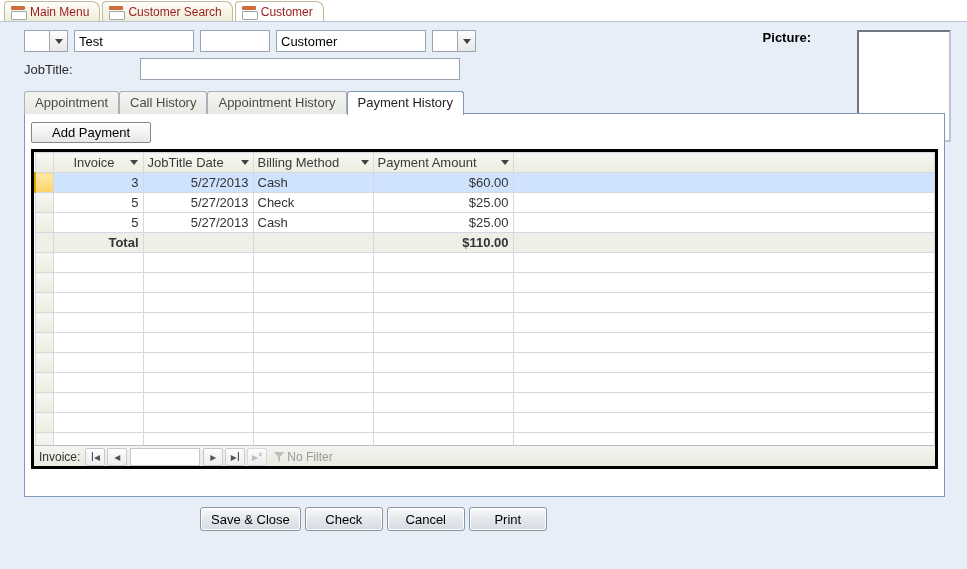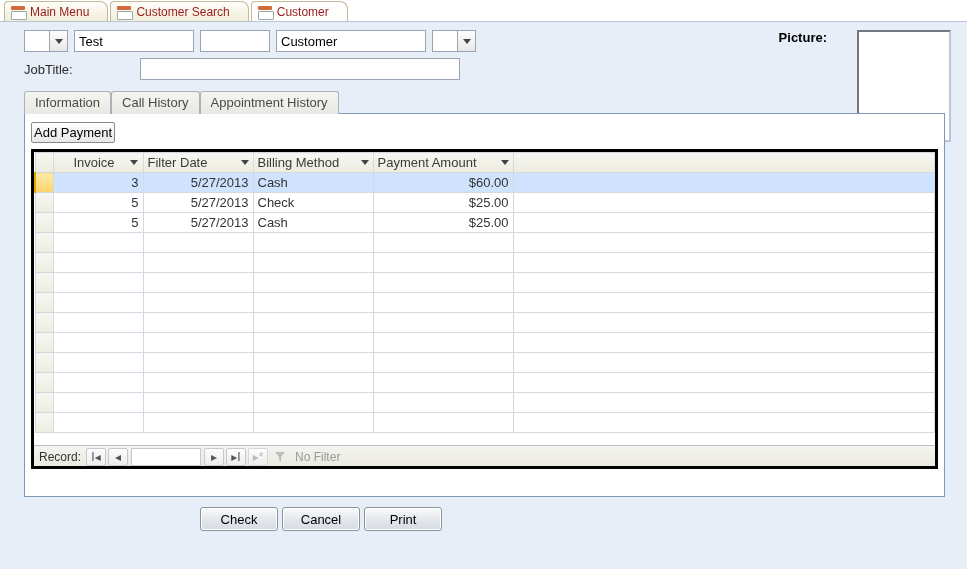--- a/index.html
+++ b/index.html
@@ -21,21 +21,21 @@
     display: flex;
     align-items: flex-end;
     height: 22px;
     padding-left: 4px;
     background: #ffffff;
     border-bottom: 1px solid #b8c4d6;
   }
   .objtab {
     display: flex; align-items: center;
     height: 20px;
-    padding: 0 18px 0 6px;
+    padding: 0 10px 0 6px;
     margin-right: 2px;
     border: 1px solid #c4b89a;
     border-bottom: none;
     border-radius: 4px 8px 0 0;
     background: linear-gradient(#fdfdfa, #f2edd9);
     font-size: 12px;
     color: #9a1b1b;
     white-space: nowrap;
   }
   .objtab.active { background: linear-gradient(#ffffff, #fdfdfa); border-color:#c4b89a; }
@@ -87,21 +87,21 @@
     cursor: pointer;
   }
   .tri {
     width:0;height:0;border-left:4px solid transparent;border-right:4px solid transparent;border-top:5px solid #444;
   }
   .txt { padding: 2px 4px; }
 
   .jobtitle-row { display:flex; align-items:center; gap:5px; margin-bottom:10px; }
   .lbl { color:#2a2a2a; }
 
-  .picture-label { position:absolute; right:140px; top:8px; font-weight:600; color:#000; }
+  .picture-label { position:absolute; right:156px; top:8px; font-weight:600; color:#000; }
   .picture-box  { position:absolute; right:16px; top:8px; width:94px; height:112px; background:#fff; border:2px inset #bcc6d6; }
 
   
   .innertabs-wrap {
     margin: 0 12px 0 24px;
   }
   .innertabs {
     display:flex; align-items:flex-end; height:24px;
     position: relative; z-index: 2;
   }
@@ -127,21 +127,21 @@
   .panel {
     border: 1px solid #7e98b9;
     background: #fff;
     position: relative;
     padding: 8px 6px 0 6px;
     height: 384px;
     margin-top:-1px;
   }
 
   .addpay {
-    padding: 2px 2px;
+    padding: 2px 20px;
     border: 1px solid #888;
     background: linear-gradient(#fefefe,#e7e7e7);
     font: inherit;
     cursor: pointer;
     border-radius:2px;
   }
 
   
   .gridwrap {
     border: 3px solid #000000;
@@ -194,21 +194,21 @@
     background:linear-gradient(#fdfdfd,#ececec);
     display:flex; align-items:center; justify-content:center;
     margin:0 1px; cursor:pointer; border-radius:2px;
     color:#555;
   }
   .navbtn.dis { color:#bbb; border-color:#d6d6d6; }
   .navcount {
     width:70px; height:18px; border:1px solid #c5c9cf; background:#fff;
     margin:0 2px;
   }
-  .nofilter { display:flex; align-items:center; gap:10px; color:#9a9a9a; margin:0 6px; }
+  .nofilter { display:flex; align-items:center; gap:3px; color:#9a9a9a; margin:0 6px; }
   .funnel { width:10px;height:10px; }
   .searchbox { flex: 0 0 300px; height:18px; border:1px solid #c5c9cf; background:#fff; color:#9a9a9a; padding:0 4px; display:flex; align-items:center; }
 
   
   .actions {
     display:flex; gap:4px;
     margin: 10px 0 0 176px;
   }
   .actbtn {
     min-width:78px; height:24px;
@@ -261,23 +261,24 @@
   <div class="jobtitle-row">
     <span class="lbl">JobTitle:</span>
     <input class="txt" style="width: 320px; margin-left: 62px;" value="">
   </div>
 
   <span class="picture-label">Picture:</span>
   <div class="picture-box"></div>
 
   <div class="innertabs-wrap" style="margin-left:0;">
     <div class="innertabs">
-      <div class="innertab">Information</div>
+      <div class="innertab">Appointment</div>
       <div class="innertab">Call History</div>
       <div class="innertab">Appointment History</div>
+      <div class="innertab sel">Payment History</div>
     </div>
 
     <div class="panel">
       <button class="addpay">Add Payment</button>
 
       <div class="gridwrap">
         <table class="grid">
           <colgroup>
             <col style="width:18px">
             <col style="width:90px">
@@ -292,21 +293,21 @@
               <th class="sel-col">
                 <div class="hd-content">
                     <span style="margin:0 auto">Invoice</span>
                     <span class="hd-drop">
                       <span class="tri"></span>
                     </span>
                   </div>
               </th>
               <th>
                 <div class="hd-content">
-                    <span>Filter Date</span>
+                    <span>JobTitle Date</span>
                     <span class="hd-drop">
                       <span class="tri"></span>
                     </span>
                   </div>
               </th>
               <th>
                 <div class="hd-content">
                     <span>Billing Method</span>
                     <span class="hd-drop">
                       <span class="tri"></span>
@@ -342,20 +343,28 @@
                 <td></td>
               </tr>
               <tr class="">
                 <th class="rowhdr"></th>
                 <td class="ra">5</td>
                 <td class="ra">5/27/2013</td>
                 <td>Cash</td>
                 <td class="ra">$25.00</td>
                 <td></td>
               </tr>
+              <tr class="totalrow">
+                <th class="rowhdr"></th>
+                <td class="ra">Total</td>
+                <td></td>
+                <td></td>
+                <td class="ra">$110.00</td>
+                <td></td>
+              </tr>
               <tr class="empty">
                 <th class="rowhdr"></th>
                 <td></td>
                 <td></td>
                 <td></td>
                 <td></td>
                 <td></td>
               </tr>
               <tr class="empty">
                 <th class="rowhdr"></th>
@@ -426,36 +435,37 @@
                 <td></td>
                 <td></td>
                 <td></td>
                 <td></td>
                 <td></td>
               </tr>
             </tbody>
         </table>
 
         <div class="recnav">
-          <span class="lblrec">Record:</span>
+          <span class="lblrec">Invoice:</span>
           <span class="navbtn">I◂</span>
           <span class="navbtn">◂</span>
           <input class="navcount" value="" style="">
           <span class="navbtn">▸</span>
           <span class="navbtn">▸I</span>
           <span class="navbtn dis">▸*</span>
           <span class="nofilter">
             <svg class="funnel" viewBox="0 0 10 10">
                 <path d="M0 0 H10 L6 5 V10 L4 8 V5 Z" fill="#bdbdbd"></path>
               </svg>
             <span>No Filter</span>
           </span>
         </div>
       </div>
     </div>
   </div>
 
   <div class="actions">
+    <button class="actbtn">Save &amp; Close</button>
     <button class="actbtn">Check</button>
     <button class="actbtn">Cancel</button>
     <button class="actbtn">Print</button>
   </div>
 </div>
 
 </body></html>

